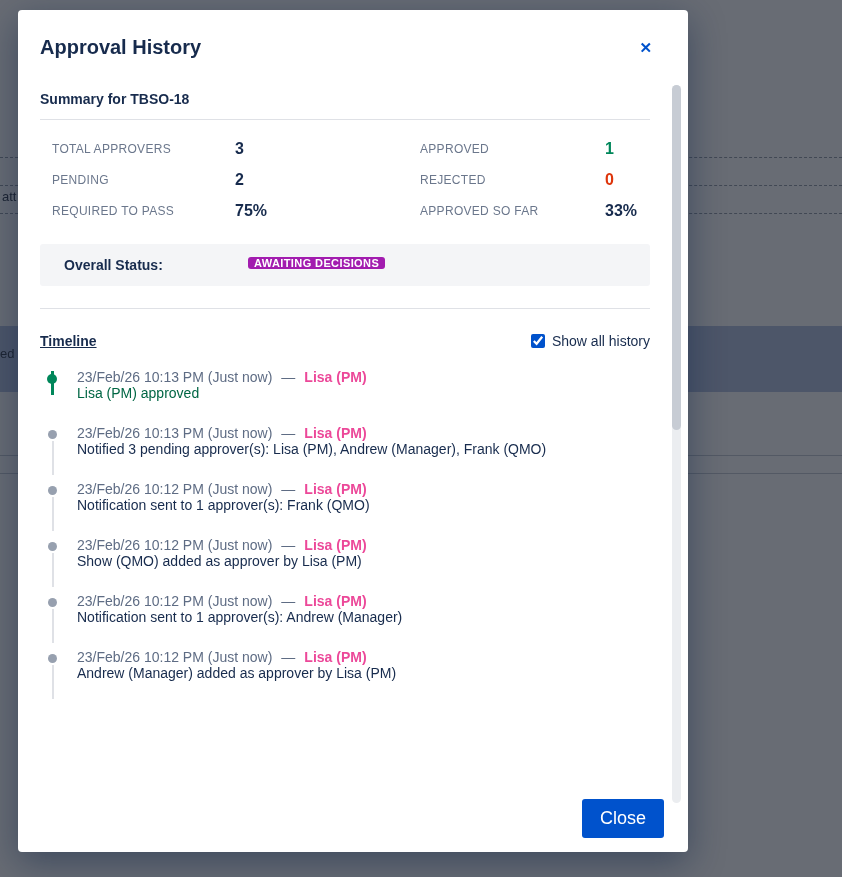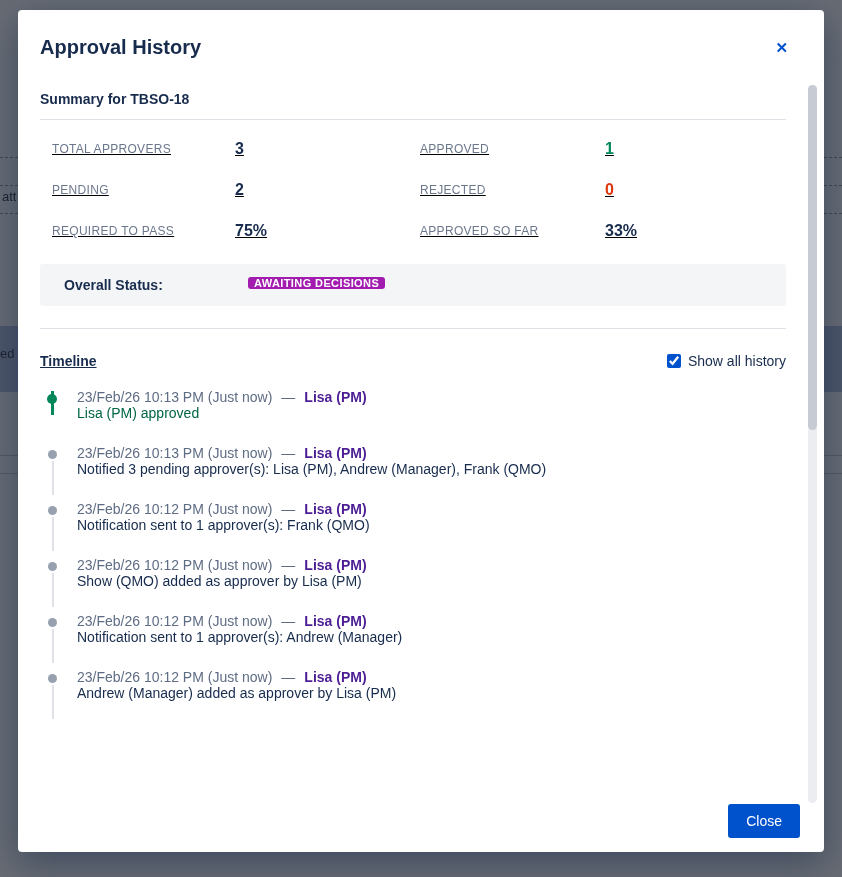--- a/index.html
+++ b/index.html
@@ -12,21 +12,21 @@
   
   .backdrop { position:absolute; inset:0; background:#ffffff; }
   .bg-dash { position:absolute; left:0; right:0; border-top:1px dashed #9aa0aa; }
   .bg-line { position:absolute; left:0; right:0; border-top:1px solid #c9cdd4; }
   .bg-band { position:absolute; left:0; right:0; top:326px; height:66px; background:#b9c6e2; }
   .bg-frag { position:absolute; font-size:13px; color:#3c4350; }
   .overlay { position:absolute; inset:0; background:rgba(12,18,30,0.62); }
 
   
   .modal {
-    position:absolute; left:18px; top:10px; width:806px; height:842px;
+    position:absolute; left:18px; top:10px; width:670px; height:842px;
     background:#ffffff; border-radius:4px;
     box-shadow:0 10px 36px rgba(9,30,66,0.45);
     display:flex; flex-direction:column;
   }
   .modal-header {
     padding:26px 30px 16px 22px;
     display:flex; align-items:center; justify-content:space-between;
     flex:0 0 auto;
   }
   .modal-title { margin:0; font-size:20px; font-weight:700; color:#172B4D; }
@@ -36,23 +36,22 @@
   }
 
   .modal-body { flex:1 1 auto; position:relative; padding:10px 38px 0 22px; overflow:hidden; }
 
   .section-heading { margin:6px 0 12px; font-size:14px; font-weight:700; color:#172B4D; }
   .divider { border:none; border-top:1px solid #DFE1E6; margin:0; }
 
   
   .stats-grid {
     display:grid; grid-template-columns:183px 185px 185px 1fr;
-    align-items:center; row-gap:23px;
+    align-items:center; row-gap:13px;
     padding:20px 0 24px 12px;
-    text-decoration:underline;
   }
   .stat-label { font-size:12px; color:#6B778C; letter-spacing:.3px; }
   .stat-value { font-size:16px; font-weight:700; color:#172B4D; }
   .stat-value.green { color:#00875A; }
   .stat-value.red { color:#DE350B; }
 
   
   .status-bar {
     background:#F4F5F7; border-radius:3px;
     padding:13px 16px 13px 24px; display:flex; align-items:flex-start;
@@ -77,39 +76,39 @@
     width:2px; background:#DFE1E6;
   }
   .entry.first::before { background:#00875A; width:3px; left:11px; top:2px; bottom:6px; }
   .dot {
     position:absolute; left:8px; top:5px; width:9px; height:9px;
     border-radius:50%; background:#97A0AF;
   }
   .entry.first .dot { background:#00875A; width:10px; height:10px; left:7px; }
   .entry-meta { font-size:14px; color:#5E6C84; }
   .entry-meta .dash { margin:0 9px; color:#5E6C84; }
-  .entry-actor { color:#4c1d95; font-weight:700; text-decoration:none; cursor:pointer;margin-top:28px; }
+  .entry-actor { color:#ec4899; font-weight:700; text-decoration:none; cursor:pointer;margin-top:28px; }
   .entry-message { margin-top:0; font-size:14px; color:#172B4D; }
   .entry.first .entry-message { color:#006644; }
 
   
   .scroll-track {
     position:absolute; right:7px; top:75px; width:9px; height:718px;
     background:#ebedf0; border-radius:5px;
   }
   .scroll-thumb {
     position:absolute; left:0; top:0; width:9px; height:345px;
     background:#c7ccd4; border-radius:5px; cursor:pointer;
   }
 
   .modal-footer { flex:0 0 auto; display:flex; justify-content:flex-end; padding:8px 24px 14px; }
   .btn-primary {
     background:#0052CC; color:#ffffff; border:none; border-radius:3px;
     font-family:"Liberation Sans", sans-serif;
-    font-size:14px; font-weight:500; padding:9px 18px; cursor:pointer;
+    font-size:18px; font-weight:500; padding:9px 18px; cursor:pointer;
   }
 </style>
 </head>
 <body>
 
 <div class="backdrop">
   <div class="bg-dash" style="top:157px;"></div>
   <div class="bg-dash" style="top:185px;"></div>
   <div class="bg-dash" style="top:213px;"></div>
   <div class="bg-band"></div>

